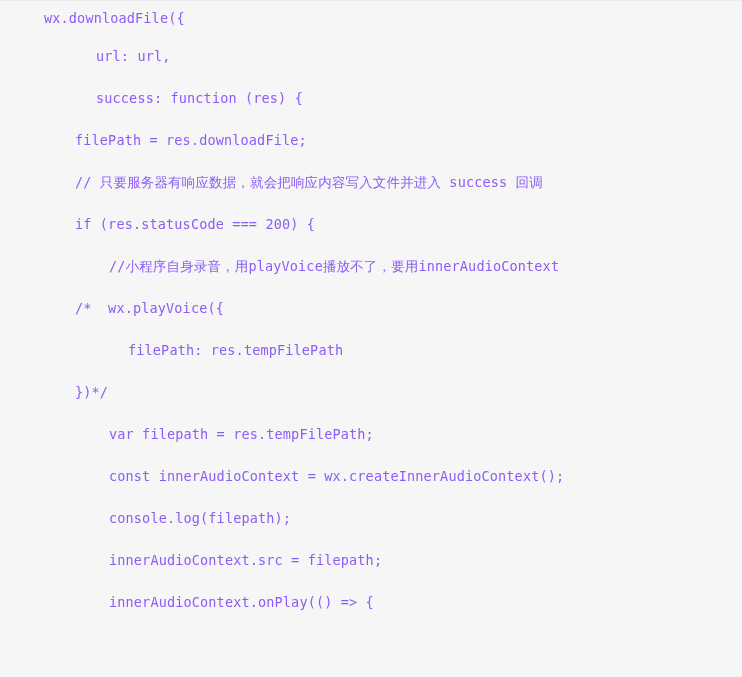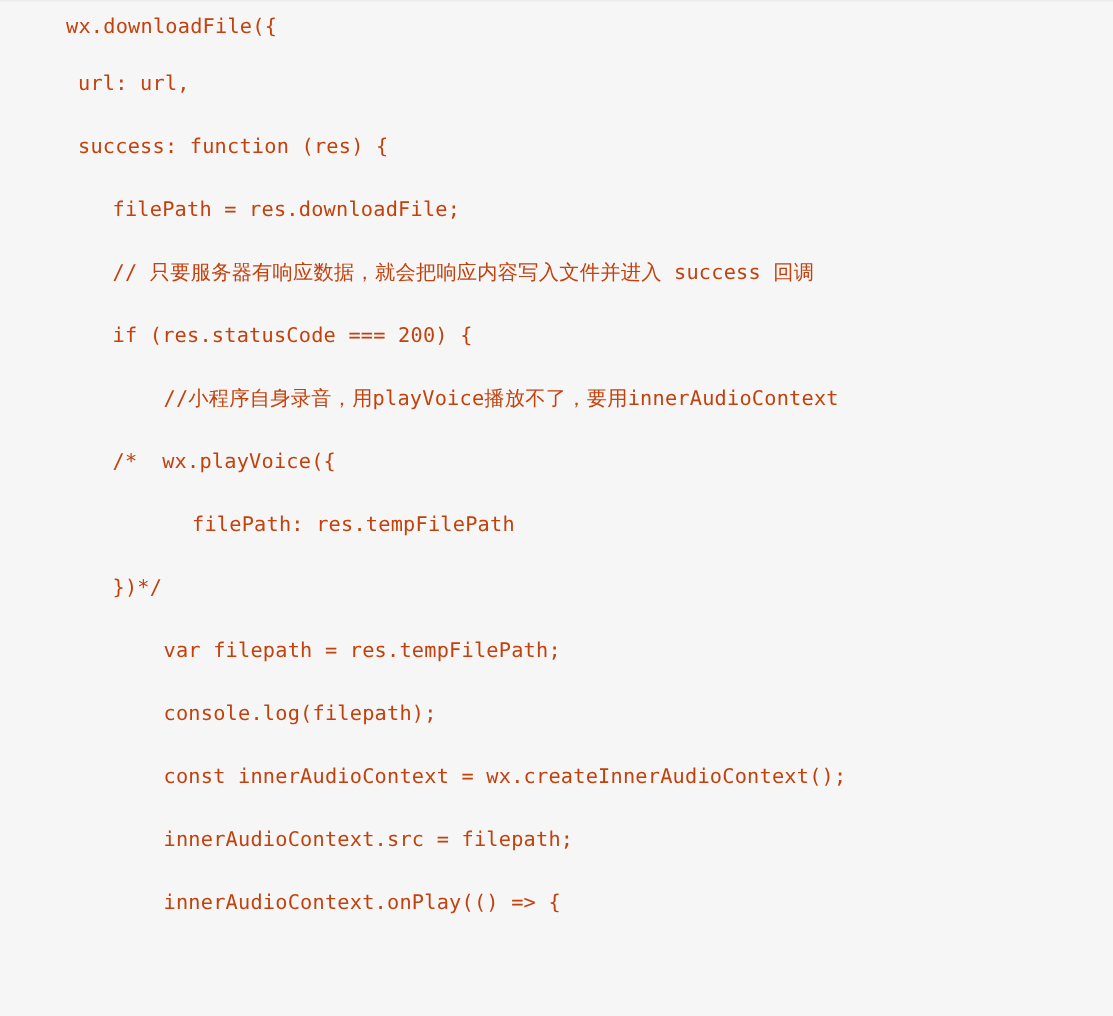--- a/index.html
+++ b/index.html
@@ -24,32 +24,32 @@
     padding: 0;
     overflow: hidden;
   }
   .code-line {
     position: relative;
     height: 42px;
     line-height: 42px;
     white-space: pre;
     font-family: "DejaVu Sans Mono", "Liberation Mono", monospace;
     font-size: 13.5px;
-    color: #c2410c;
+    color: #8b5cf6;
     letter-spacing: 0.15px;
     padding-left: 44px;
     box-sizing: border-box;
   }
   .code-line .line-text {
     display: inline;
     white-space: pre;
   }
   
   .ind-0 { padding-left: 44px; }
-  .ind-1 { padding-left: 52px; }
+  .ind-1 { padding-left: 96px; }
   .ind-2 { padding-left: 75px; }
   .ind-3 { padding-left: 109px; }
   .ind-4 { padding-left: 107px; margin-left: 21px; }
   .first-line { height: 34px; line-height: 34px; }
 </style>
 </head>
 <body>
 
 <div id="code-block" style="background: rgb(246, 246, 247); color: rgb(45, 45, 45);">
 
@@ -57,17 +57,17 @@
     <div class="code-line ind-1"><span class="line-text">url: url,</span></div>
     <div class="code-line ind-1"><span class="line-text">success: function (res) {</span></div>
     <div class="code-line ind-2"><span class="line-text">filePath = res.downloadFile;</span></div>
     <div class="code-line ind-2"><span class="line-text">// 只要服务器有响应数据，就会把响应内容写入文件并进入 success 回调</span></div>
     <div class="code-line ind-2"><span class="line-text">if (res.statusCode === 200) {</span></div>
     <div class="code-line ind-3"><span class="line-text">//小程序自身录音，用playVoice播放不了，要用innerAudioContext</span></div>
     <div class="code-line ind-2"><span class="line-text">/*  wx.playVoice({</span></div>
     <div class="code-line ind-4"><span class="line-text">filePath: res.tempFilePath</span></div>
     <div class="code-line ind-2"><span class="line-text">})*/</span></div>
     <div class="code-line ind-3"><span class="line-text">var filepath = res.tempFilePath;</span></div>
+    <div class="code-line ind-3"><span class="line-text">const innerAudioContext = wx.createInnerAudioContext();</span></div>
     <div class="code-line ind-3"><span class="line-text">console.log(filepath);</span></div>
-    <div class="code-line ind-3"><span class="line-text">const innerAudioContext = wx.createInnerAudioContext();</span></div>
     <div class="code-line ind-3"><span class="line-text">innerAudioContext.src = filepath;</span></div>
     <div class="code-line ind-3"><span class="line-text">innerAudioContext.onPlay(() =&gt; {</span></div>
   </div>
 
 </body></html>

